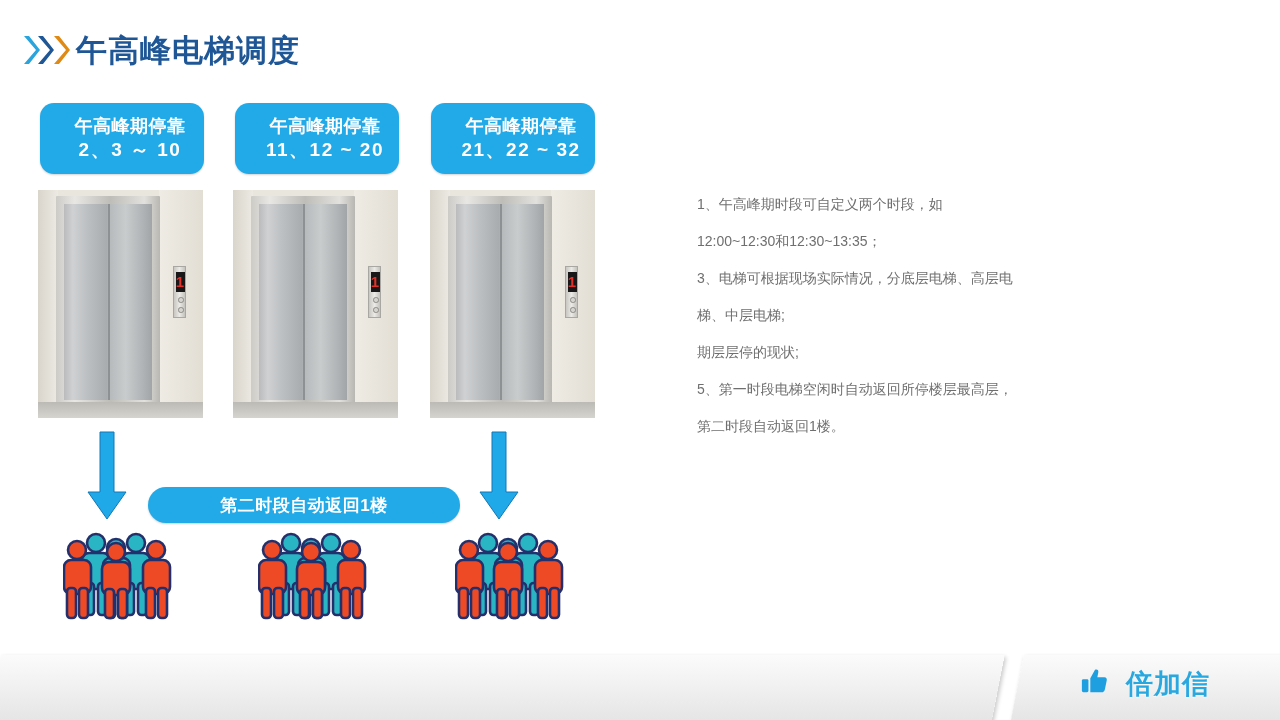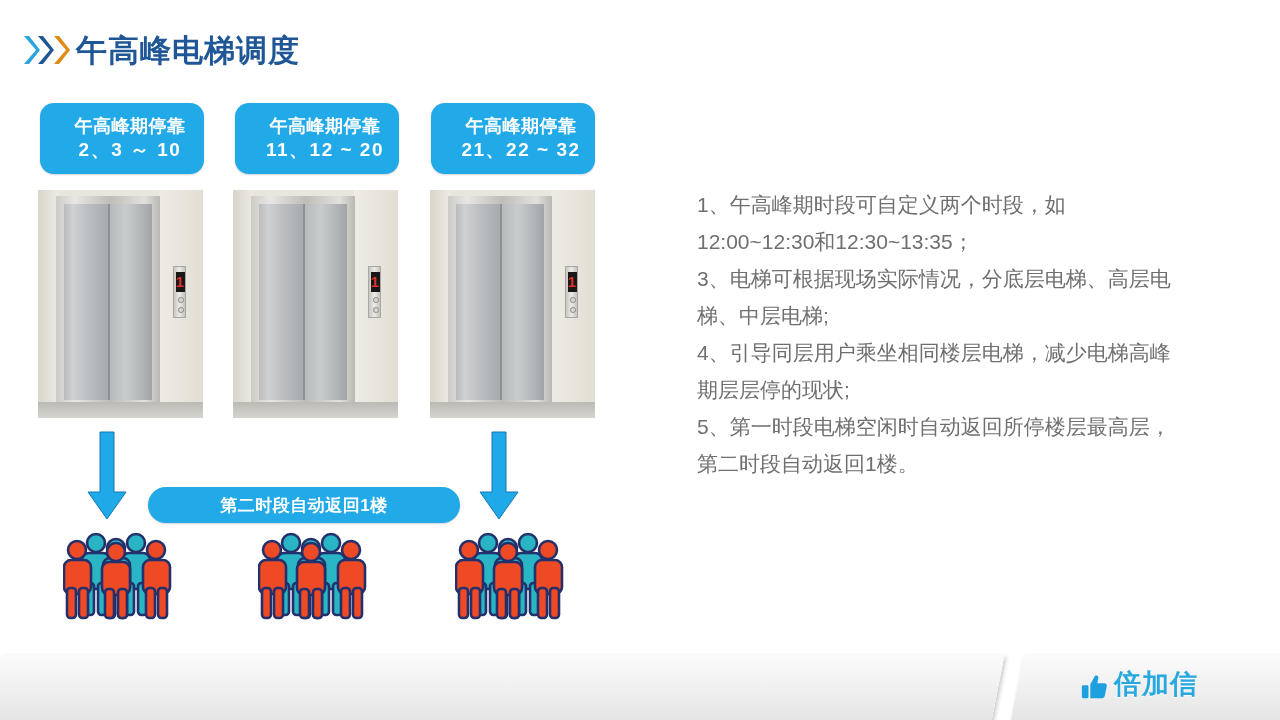--- a/index.html
+++ b/index.html
@@ -114,21 +114,21 @@
 
   
   .people { position: absolute; top: 528px; width: 112px; height: 92px; }
   #people0 { left: 63px; }
   #people1 { left: 258px; }
   #people2 { left: 455px; }
 
   
   .notes {
     position: absolute; left: 697px; top: 186px; width: 500px;
-    color: #6f6f6f; font-size: 21px; line-height: 37px;
+    color: #6f6f6f; font-size: 14px; line-height: 37px;
   }
   .notes p { margin: 0; }
 
   
   .footer-left {
     position: absolute; left: -6px; top: 655px; width: 1004px; height: 68px;
     background: linear-gradient(to bottom,#fbfbfb 0%,#f1f1f1 45%,#e4e4e4 100%);
     transform: skewX(-11deg);
     box-shadow: 2px 2px 4px rgba(0,0,0,.22);
   }
@@ -138,21 +138,21 @@
     text-shadow: 0 1px 1px rgba(255,255,255,.9);
   }
   .footer-right {
     position: absolute; left: 1017px; top: 655px; width: 300px; height: 68px;
     background: linear-gradient(to bottom,#fbfbfb 0%,#f1f1f1 45%,#e4e4e4 100%);
     transform: skewX(-11deg);
     box-shadow: 2px 2px 4px rgba(0,0,0,.22);
   }
   .brand {
     position: absolute; left: 1080px; top: 666px;
-    display: flex; align-items: flex-end; gap: 4px;
+    display: flex; align-items: flex-start; gap: 16px;
   }
   .brand .thumb { width: 30px; height: 30px; display: block; }
   .brand .brand-text {
     font-size: 27px; font-weight: bold; color: #29a8e0; letter-spacing: 1px;
     text-shadow: 0 1px 1px rgba(255,255,255,.85);
   }
 </style>
 </head>
 <body>
 
@@ -365,21 +365,20 @@
         </g>
       </g>
     </svg>
   </div>
 
   <div class="notes">
     <p>1、午高峰期时段可自定义两个时段，如</p>
     <p>12:00~12:30和12:30~13:35；</p>
     <p>3、电梯可根据现场实际情况，分底层电梯、高层电</p>
     <p>梯、中层电梯;</p>
-    <p>4、引导同层用户乘坐相同楼层电梯，减少电梯高峰</p>
     <p>期层层停的现状;</p>
     <p>5、第一时段电梯空闲时自动返回所停楼层最高层，</p>
     <p>第二时段自动返回1楼。</p>
   </div>
 
   <div class="footer-left"></div>
   <div class="footer-right"></div>
   <div class="brand">
     <span class="thumb">
       <svg class="thumb" viewBox="0 0 32 32">

